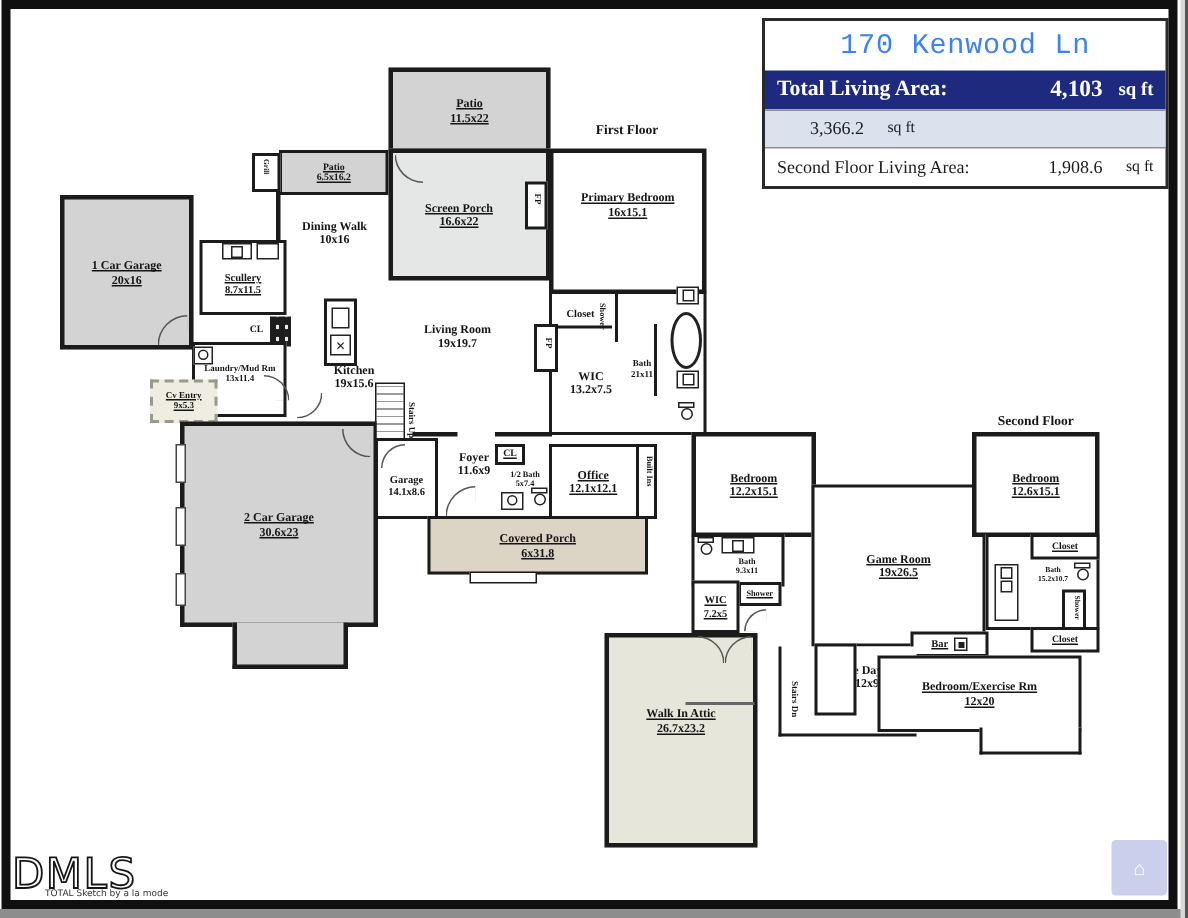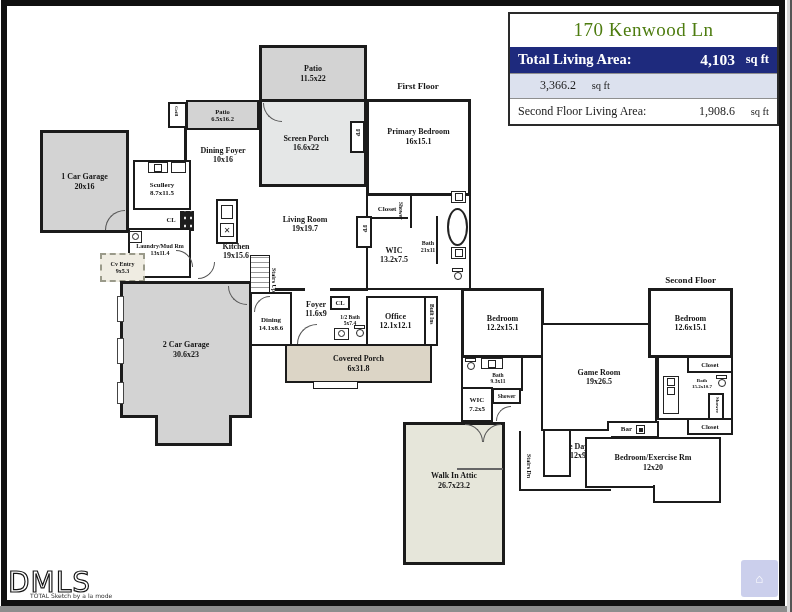--- a/index.html
+++ b/index.html
@@ -8,42 +8,42 @@
   
   .frame{position:absolute;left:1px;top:0;width:784px;height:606px;border:6px solid #101010;
          box-sizing:border-box;z-index:90;pointer-events:none;}
   .edge-b{position:absolute;left:0;top:606px;width:792px;height:6px;background:#8d8d8d;z-index:95;}
   .edge-r{position:absolute;left:787px;top:0;width:5px;height:612px;background:#d8d8d8;
           border-right:2px solid #555;box-sizing:border-box;z-index:95;}
   
   .hdr{position:absolute;left:508px;top:12px;width:271px;height:114px;border:2px solid #2a2a2a;
        box-sizing:border-box;background:#fff;display:flex;flex-direction:column;}
   .hdr .title{flex:1.25;display:flex;align-items:center;justify-content:center;
-       font-size:19px;color:#4d7c0f;letter-spacing:.5px;}
+       font-size:19px;color:#3b82f6;letter-spacing:.5px;font-family:Liberation Mono, monospace;}
   .hdr .banner{flex:1;background:#1e2a7d;color:#fff;display:flex;align-items:center;
        padding:0 8px;font-weight:bold;}
   .hdr .banner .l{flex:1;font-size:14.5px;}
   .hdr .banner .v{font-size:15.5px;width:58px;text-align:right;}
   .hdr .banner .u{font-size:12.5px;width:34px;text-align:right;}
   .hdr .row{flex:0.95;display:flex;align-items:center;padding:0 8px;border-top:1px solid #8f8f8f;
        color:#1b1b1b;}
   .hdr .row .l{flex:1;font-size:12px;}
   .hdr .row .v{font-size:12px;width:58px;text-align:right;}
   .hdr .row .u{font-size:10.5px;width:34px;text-align:right;}
   .hdr .alt{background:#dce1ee;}
   
   .room{position:absolute;box-sizing:border-box;background:#fff;border:2px solid #1b1b1b;}
   .w3{border-width:3px;}.w25{border-width:2.5px;}
   .gray{background:#d3d3d3;}
   .flex{display:flex;align-items:center;justify-content:center;}
   .wall{position:absolute;background:#1b1b1b;}
   .lbl{position:absolute;font-weight:bold;font-size:8px;line-height:1.15;text-align:center;
        color:#151515;}
   .lbl span{display:block;}
-  .in{position:static;}
+  .in{position:static;text-decoration:underline;}
   .s9{font-size:9px;}.s7{font-size:7px;}.s65{font-size:6.5px;}.s6{font-size:6px;}
   .s55{font-size:5.5px;}.s5{font-size:5px;}
   .vt{writing-mode:vertical-rl;text-orientation:mixed;}
   .arc{position:absolute;border:1.3px solid #555;box-sizing:border-box;background:transparent;}
   .arc-a{border-radius:0 100% 0 0;border-left:none;border-bottom:none;}
   .arc-b{border-radius:100% 0 0 0;border-right:none;border-bottom:none;}
   .arc-c{border-radius:0 0 100% 0;border-left:none;border-top:none;}
   .arc-d{border-radius:0 0 0 100%;border-right:none;border-top:none;}
   .fix{position:absolute;box-sizing:border-box;border:1.5px solid #222;background:#fff;}
   .fix .dot{width:5px;height:5px;border:1px solid #222;border-radius:50%;margin:1px auto 0;}
@@ -120,21 +120,21 @@
       <span>Patio</span>
       <span>6.5x16.2</span>
     </div>
 </div>
 <div class="room" style="left:168px;top:102px;width:19px;height:26px;border-width:2px;">
   <div class="lbl s5 vt" style="left:3px;top:2px;">Grill</div>
 </div>
 
 <div class="wall" style="left:184px;top:128px;width:3px;height:60px;"></div>
 <div class="lbl" style="left:187px;top:146px;width:72px;">
-  <span>Dining Foyer</span>
+  <span>Dining Walk</span>
     <span>10x16</span>
 </div>
 
 <div class="room w3 gray flex" style="left:40px;top:130px;width:89px;height:103px;">
   <div class="lbl in">
       <span>1 Car Garage</span>
       <span>20x16</span>
     </div>
 </div>
 <div class="arc arc-b" style="left:105px;top:210px;width:20px;height:20px;"></div>
@@ -193,21 +193,21 @@
     </div>
 </div>
 <div class="room w3 gray" style="left:155px;top:415px;width:77px;height:31px;border-top:none;"></div>
 <div style="position:absolute;left:117px;top:296px;width:7px;height:26px;background:#fff;border:1px solid #444;box-sizing:border-box;"></div>
 <div style="position:absolute;left:117px;top:338px;width:7px;height:26px;background:#fff;border:1px solid #444;box-sizing:border-box;"></div>
 <div style="position:absolute;left:117px;top:382px;width:7px;height:22px;background:#fff;border:1px solid #444;box-sizing:border-box;"></div>
 <div class="arc arc-d" style="left:228px;top:286px;width:19px;height:19px;"></div>
 
 <div class="room w25" style="left:250px;top:292px;width:42px;height:54px;"></div>
 <div class="lbl s7" style="left:251px;top:316px;width:40px;">
-  <span>Dining</span>
+  <span>Garage</span>
     <span>14.1x8.6</span>
 </div>
 <div class="arc arc-b" style="left:254px;top:296px;width:16px;height:16px;"></div>
 <div class="room treads" style="left:250px;top:255px;width:20px;height:38px;border-width:1.5px;"></div>
 <div class="lbl s6 vt" style="left:270px;top:258px;height:44px;">Stairs Up</div>
 
 <div class="wall" style="left:275px;top:288px;width:30px;height:3px;"></div>
 <div class="wall" style="left:330px;top:288px;width:38px;height:3px;"></div>
 <div class="lbl" style="left:290px;top:300px;width:52px;">
   <span>Foyer</span>

